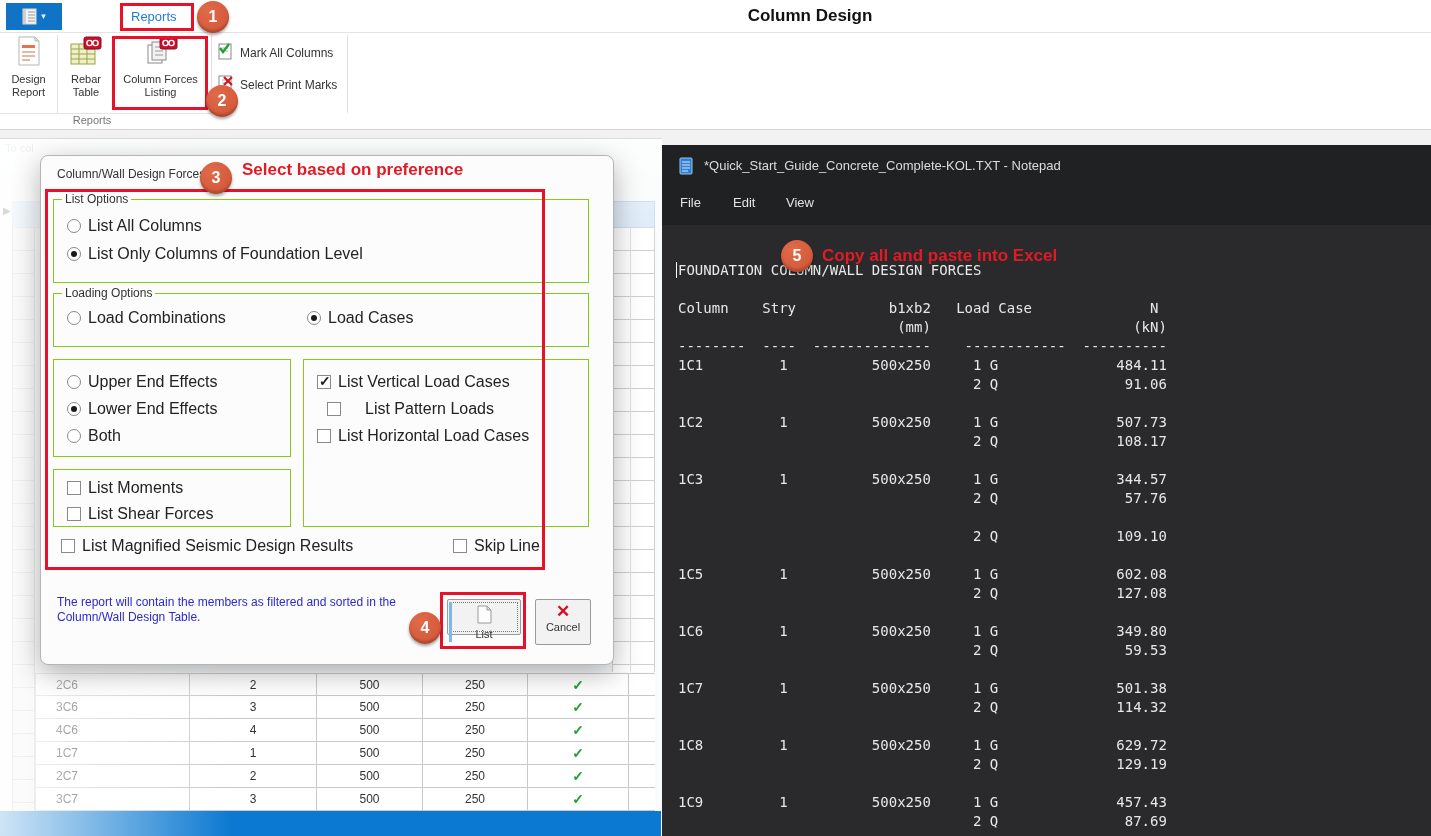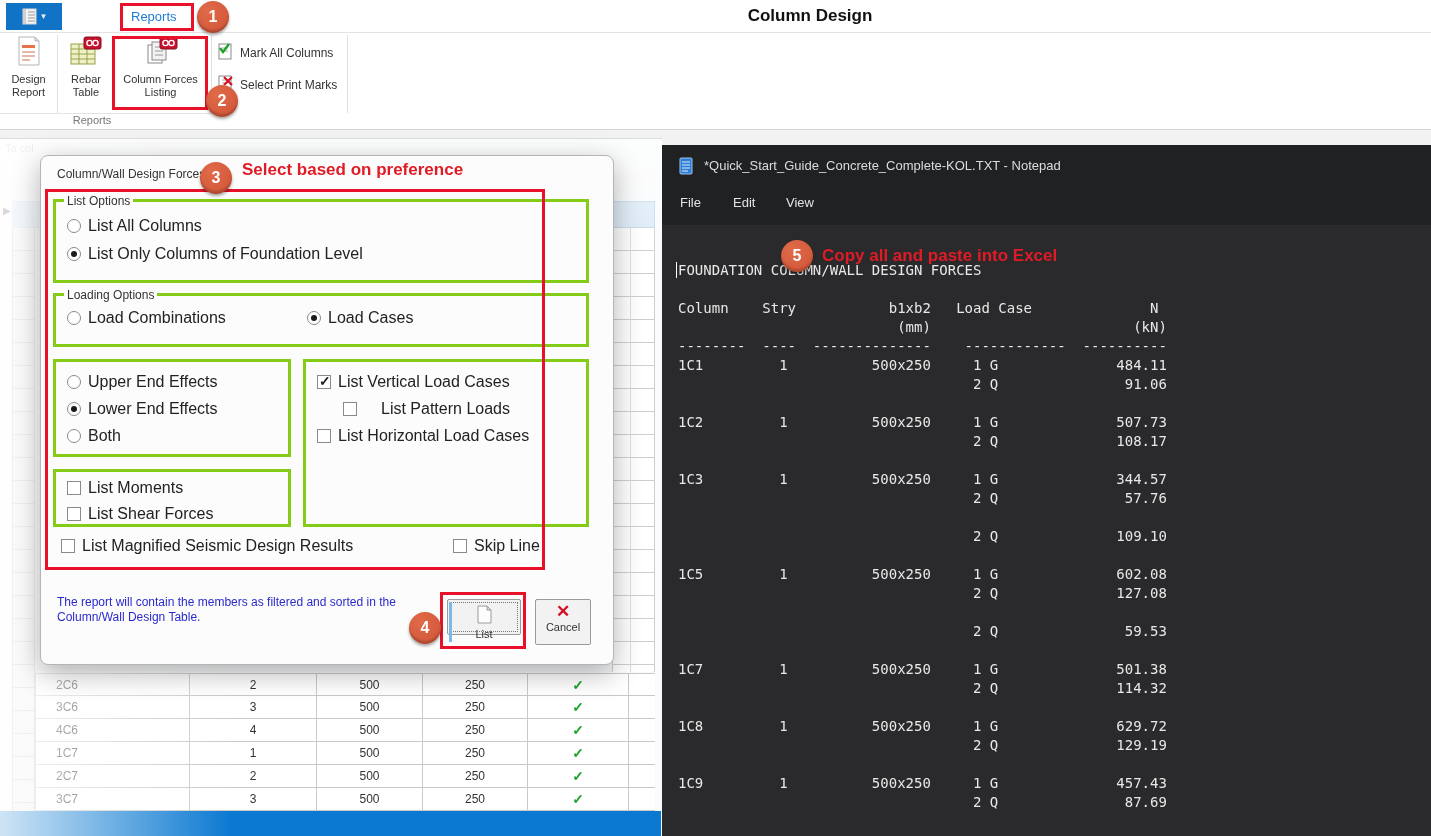--- a/index.html
+++ b/index.html
@@ -51,21 +51,21 @@
   .tc.c6{width:26px;border-right:none;}
   .bluebar{left:0;top:672px;width:661px;height:26px;background:#0b79d1;}
   .fade{left:0;top:0;width:662px;height:698px;pointer-events:none;
         background:linear-gradient(to right,rgba(255,255,255,.8),rgba(255,255,255,0) 35%),
                    linear-gradient(to bottom,rgba(255,255,255,.5),rgba(255,255,255,0) 18%);}
 
   
   .dialog{left:40px;top:155px;width:574px;height:510px;background:#fcfcfc;border:1px solid #b5b5b5;border-radius:8px;
           box-shadow:0 8px 28px rgba(0,0,0,.3);z-index:5;}
   .dlg-title{left:16px;top:11px;font-size:12px;color:#333;}
-  .gbox{position:absolute;border:3px solid #84cc16;background:transparent;}
+  .gbox{position:absolute;border:1px solid #84cc16;background:transparent;}
   .gbox .glabel{position:absolute;left:8px;top:-8px;background:#fcfcfc;padding:0 3px;font-size:12px;color:#333;}
   .opt{position:absolute;display:flex;align-items:center;gap:7px;height:18px;cursor:pointer;}
   .opt .olabel{font-size:16px;color:#222;white-space:nowrap;}
   .radio{width:14px;height:14px;border:1px solid #8a8a8a;border-radius:50%;background:#fff;position:relative;flex:0 0 auto;}
   .radio.on::after{content:"";position:absolute;left:3px;top:3px;width:6px;height:6px;border-radius:50%;background:#1a1a1a;}
   .chk{width:14px;height:14px;border:1px solid #8a8a8a;background:#fff;position:relative;flex:0 0 auto;}
   .chk.on::after{content:"✓";position:absolute;left:1px;top:-3px;font-size:14px;font-weight:bold;color:#222;}
   .dlg-note{left:56px;top:594px;width:370px;font-size:12px;line-height:15px;color:#2a2acd;}
   .dlgbtn{position:absolute;border:1px solid #9a9a9a;background:#f2f2f2;border-radius:2px;text-align:center;cursor:pointer;}
   .dlgbtn .dbl{font-size:11px;color:#333;}
@@ -303,21 +303,21 @@
     <div class="opt" style="left:26px;top:271px;">
       <span class="radio"></span>
       <span class="olabel">Both</span>
     </div>
 
     <div class="gbox" style="left:262px;top:203px;width:286px;height:168px;"></div>
     <div class="opt" style="left:276px;top:217px;">
       <span class="chk on"></span>
       <span class="olabel">List Vertical Load Cases</span>
     </div>
-    <div class="opt" style="left:302px;top:244px;gap:24px;">
+    <div class="opt" style="left:286px;top:244px;gap:24px;">
       <span class="chk"></span>
       <span class="olabel">List Pattern Loads</span>
     </div>
     <div class="opt" style="left:276px;top:271px;">
       <span class="chk"></span>
       <span class="olabel">List Horizontal Load Cases</span>
     </div>
 
     <div class="gbox" style="left:12px;top:313px;width:238px;height:58px;"></div>
     <div class="opt" style="left:26px;top:323px;">
@@ -388,20 +388,21 @@
         <div class="npline">                                   2 Q              108.17</div>
         <div class="npline"></div>
         <div class="npline">1C3         1          500x250     1 G              344.57</div>
         <div class="npline">                                   2 Q               57.76</div>
         <div class="npline"></div>
         <div class="npline">                                   2 Q              109.10</div>
         <div class="npline"></div>
         <div class="npline">1C5         1          500x250     1 G              602.08</div>
         <div class="npline">                                   2 Q              127.08</div>
         <div class="npline"></div>
+        <div class="npline">1C6         1          500x250     1 G              349.80</div>
         <div class="npline">                                   2 Q               59.53</div>
         <div class="npline"></div>
         <div class="npline">1C7         1          500x250     1 G              501.38</div>
         <div class="npline">                                   2 Q              114.32</div>
         <div class="npline"></div>
         <div class="npline">1C8         1          500x250     1 G              629.72</div>
         <div class="npline">                                   2 Q              129.19</div>
         <div class="npline"></div>
         <div class="npline">1C9         1          500x250     1 G              457.43</div>
         <div class="npline">                                   2 Q               87.69</div>

